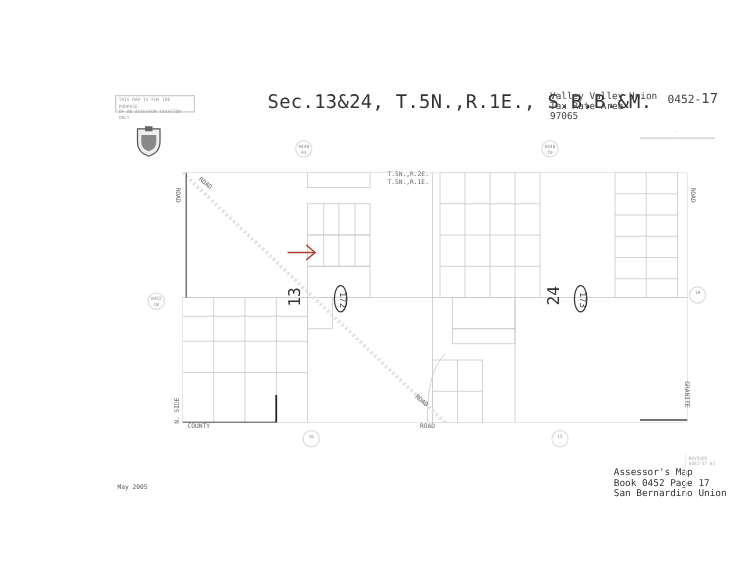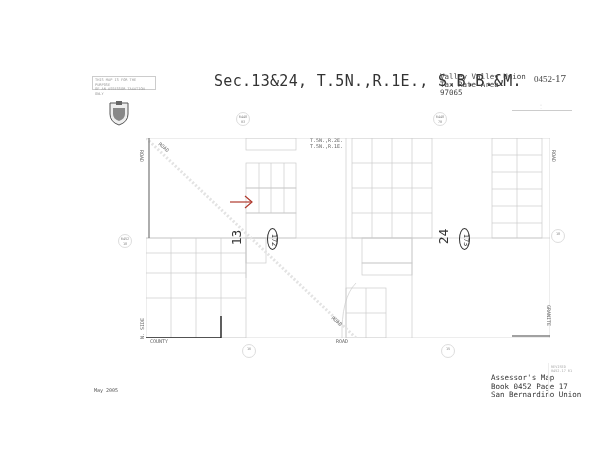--- a/index.html
+++ b/index.html
@@ -1,20 +1,20 @@
 <!DOCTYPE html>
 <html><head>
 <meta charset="utf-8">
 <style>
   html, body { margin:0; padding:0; background:#ffffff; }
   body { width:600px; height:464px; position:relative; overflow:hidden; font-family:"DejaVu Sans Mono", monospace; color:#222; }
   .abs { position:absolute; }
   .title { left:214px; top:72px; font-size:15px; letter-spacing:0.3px; color:#333; }
   .tra { left:440px; top:73px; font-size:7.5px; line-height:8px; color:#444; }
-  .mapno { left:534px; top:72px; font-size:9px; color:#444;font-family:Liberation Serif, serif; }
+  .mapno { left:534px; top:72px; font-size:9px; color:#444; }
   .mapno .big { font-size:11px; }
   .notice { left:92px; top:76px; width:64px; height:14px; border:1px solid #ccc; font-size:3.6px; line-height:4.5px; color:#999; padding:1px 2px; box-sizing:border-box; }
   .seal { left:108px; top:100px; width:22px; height:26px; }
   .map { left:146px; top:138px; width:404px; height:200px; }
   .lbl { font-size:5px; color:#666; }
   .roadv { font-size:5px; color:#666; writing-mode:vertical-rl; }
   .bubble { border:1px solid #ddd; border-radius:50%; width:14px; height:14px; font-size:3.5px; color:#888; text-align:center; line-height:4.5px; box-sizing:border-box; padding-top:2px; }
   .sec { font-size:13px; color:#333; transform:rotate(-90deg); }
   .oval { border:1px solid #333; border-radius:50%; width:11px; height:22px; font-size:7px; color:#333; text-align:center; box-sizing:border-box; }
   .oval span { display:inline-block; transform:rotate(90deg); margin-top:7px; }

